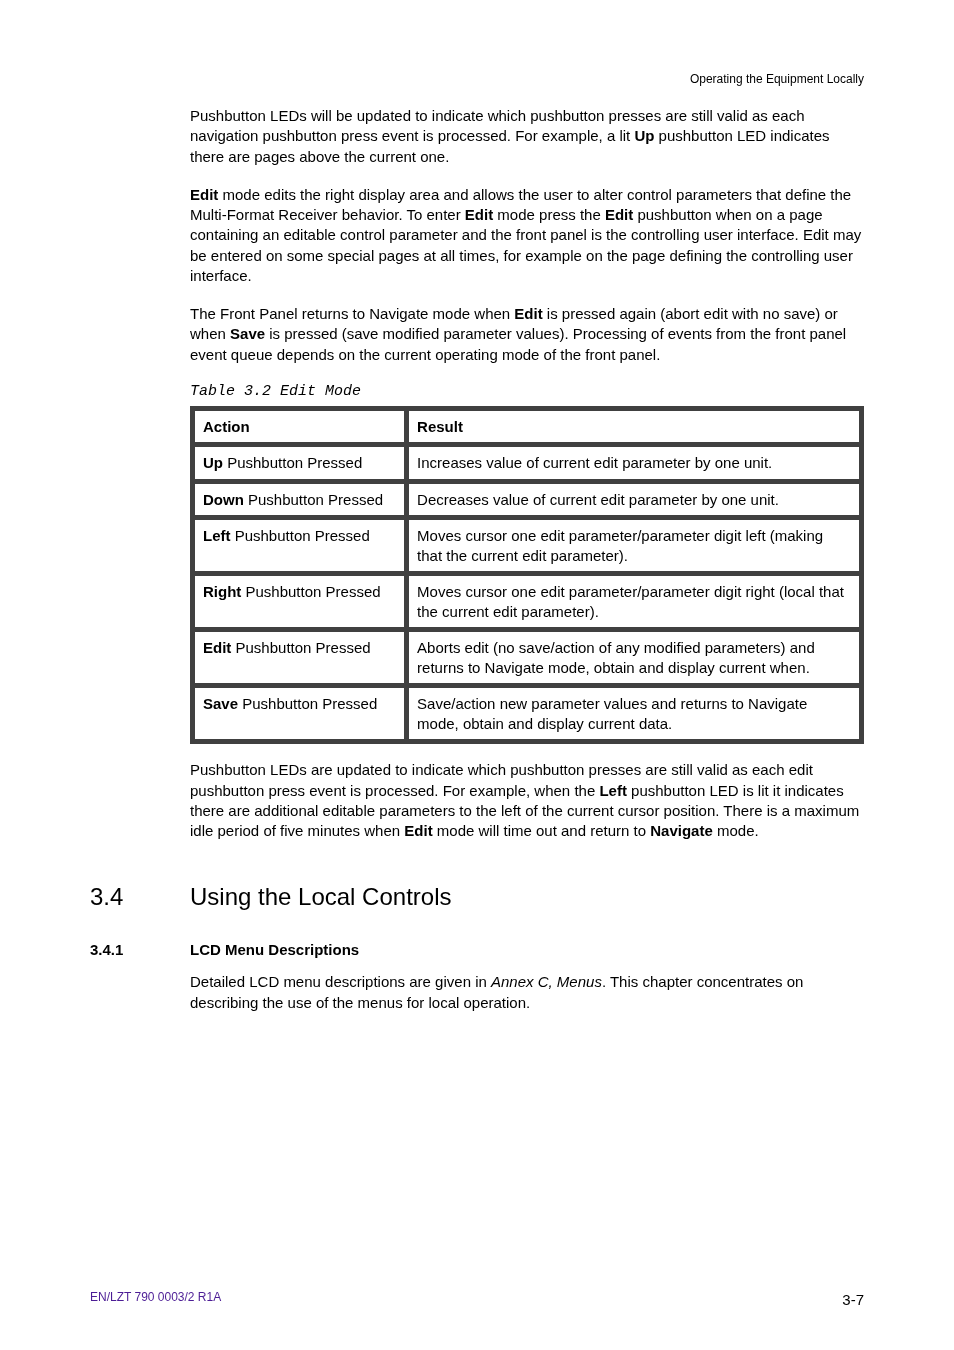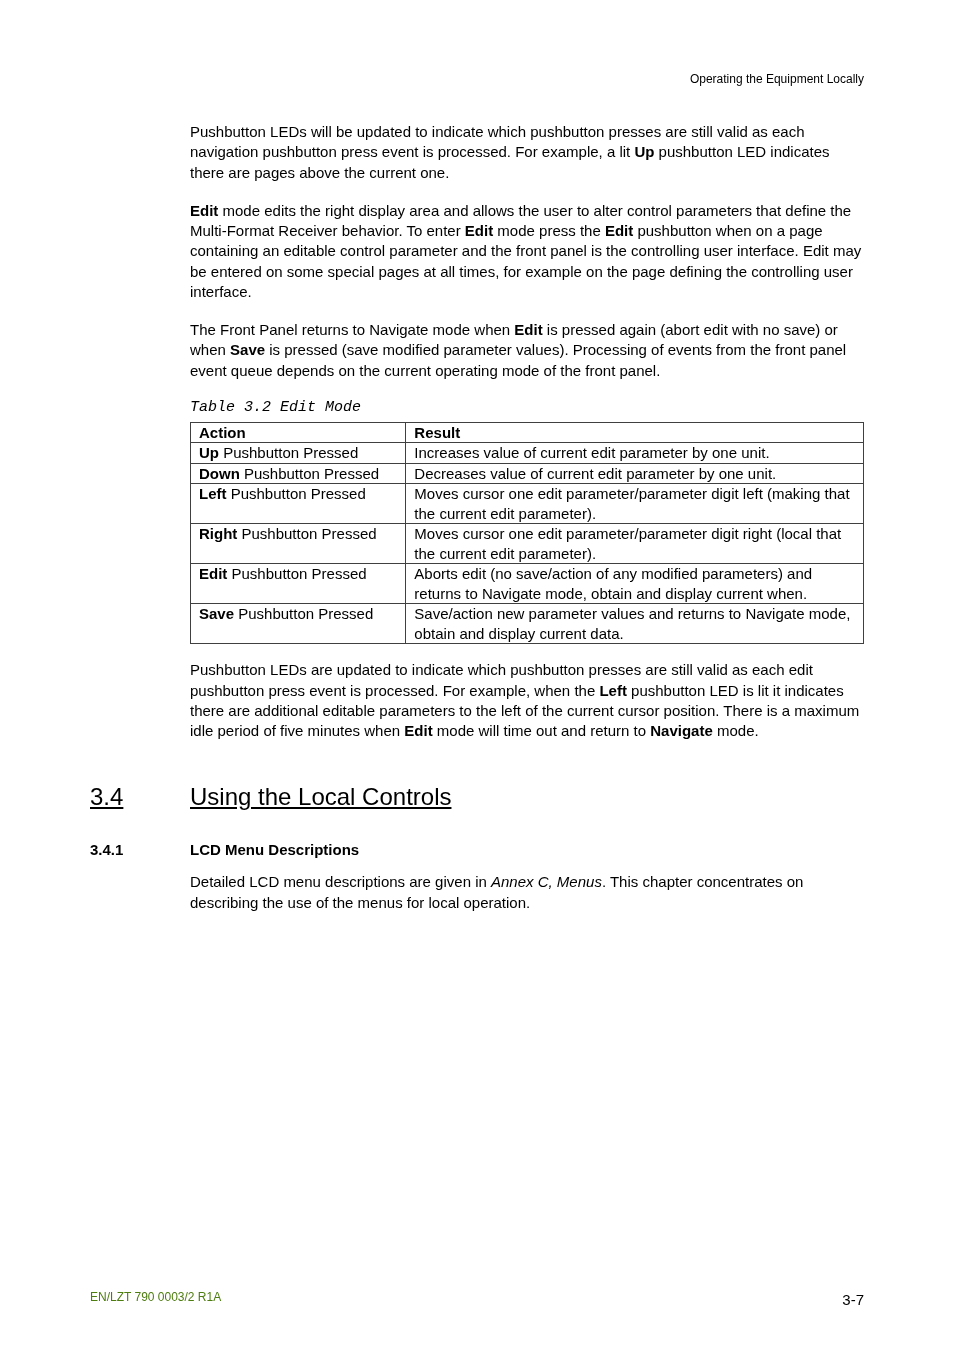--- a/index.html
+++ b/index.html
@@ -13,21 +13,21 @@
   .page {
     width: 954px;
     height: 1350px;
     position: relative;
     box-sizing: border-box;
     padding: 72px 90px 50px 90px;
   }
   .running-header {
     font-size: 12px;
     text-align: right;
-    margin-bottom: 36px;
+    margin-bottom: 20px;
     color: #000;
   }
   .body-indent {
     margin-left: 100px;
   }
   .para {
     font-size: 15px;
     line-height: 1.35;
     margin: 0 0 18px 0;
   }
@@ -45,21 +45,20 @@
   }
   .sec-title {
     font-weight: bold;
     font-size: 15px;
   }
   .h1-row {
     display: flex;
     align-items: flex-start;
     margin-top: 42px;
     margin-bottom: 26px;
-    text-decoration: underline;
   }
   .h1-num {
     width: 100px;
     flex: 0 0 100px;
     font-size: 24px;
     font-weight: normal;
   }
   .h1-title {
     font-size: 24px;
     font-weight: normal;
@@ -71,36 +70,36 @@
     font-family: Liberation Mono, monospace;
   }
   table.data {
     border-collapse: collapse;
     width: 100%;
     font-size: 15px;
     line-height: 1.3;
     border: 1.5px solid #000;
   }
   table.data th, table.data td {
-    border: 1px solid #404040;
-    padding: 0 8px;
+    border: 5px solid #404040;
+    padding: 6px 8px;
     text-align: left;
     vertical-align: top;
   }
   table.data th {
     font-weight: bold;
   }
   .col-action { width: 32%; }
   .col-result { width: 68%; }
   .footer-left {
     position: absolute;
     left: 90px;
     bottom: 46px;
     font-size: 12px;
-    color: #4d7c0f;
+    color: #4c1d95;
   }
   .footer-right {
     position: absolute;
     right: 90px;
     bottom: 42px;
     font-size: 15px;
     color: #000;
   }
   b.k { font-weight: bold; }
 </style>

